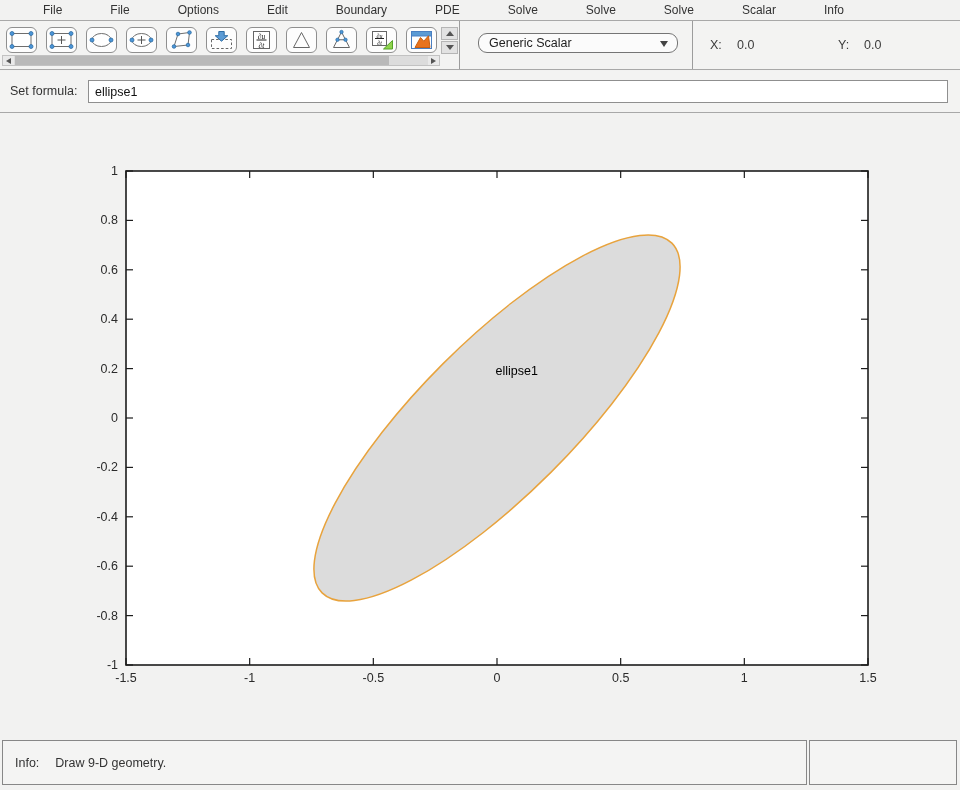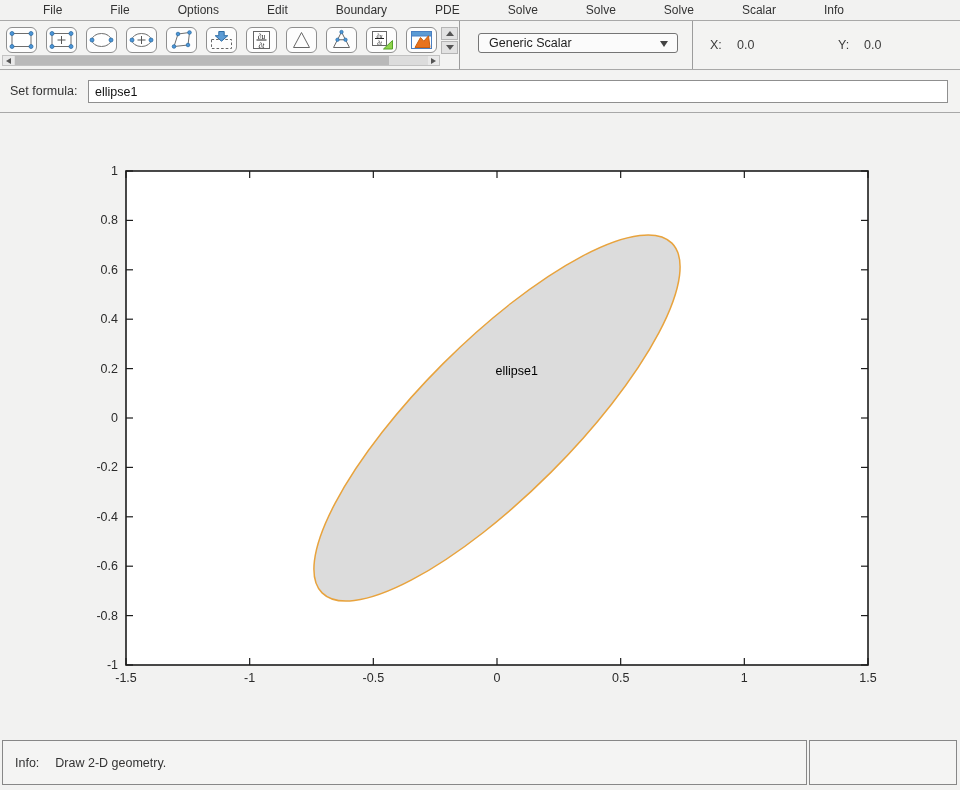--- a/index.html
+++ b/index.html
@@ -38,21 +38,21 @@
   .sb-thumb { position:absolute; left:12px; top:0; width:374px; height:9px; background:#b9b9b9; }
   .spinner { position:absolute; left:441px; top:6px; width:17px; }
   .spin-btn {
     display:flex; align-items:center; justify-content:center;
     width:17px; height:13px; box-sizing:border-box; margin-bottom:1px;
     background:#e2e2e2; border:1px solid #b5b5b5;
   }
   .vdiv { position:absolute; top:0; bottom:0; width:1px; background:#9c9c9c; }
   .combo {
     position:absolute; left:478px; top:12px; width:200px; height:20px; box-sizing:border-box;
-    border:1px solid #757575; border-radius:3px; background:#fbfbfb;
+    border:1px solid #757575; border-radius:9px; background:#fbfbfb;
     font-size:12.5px; color:#222; line-height:18px; padding-left:10px; cursor:default;
   }
   .combo .arrow { position:absolute; right:9px; top:7px; }
   .coord-label, .coord-value {
     position:absolute; top:14px; font-size:12.5px; color:#3c3c3c; line-height:20px;
   }
   
   .tri-up   { width:0;height:0;border-left:4px solid transparent;border-right:4px solid transparent;border-bottom:5px solid #555; }
   .tri-down { width:0;height:0;border-left:4px solid transparent;border-right:4px solid transparent;border-top:5px solid #555; }
   .tri-left { width:0;height:0;border-top:3.5px solid transparent;border-bottom:3.5px solid transparent;border-right:5px solid #555; }
@@ -307,18 +307,18 @@
           <text x="118" y="62" text-anchor="end" font-size="12.5" fill="#2b2b2b" font-family="Liberation Sans, sans-serif">1</text>
         </g>
         <ellipse cx="497" cy="305" rx="247.33333333333334" ry="76.57" transform="rotate(-45 497 305)" fill="#dcdcdc" stroke="#e8a33d" stroke-width="1.5"></ellipse>
         <text x="516.7866666666666" y="262.07000000000005" text-anchor="middle" font-size="12.5" fill="#000" font-family="Liberation Sans, sans-serif">ellipse1</text>
       </svg>
   </div>
 
   <div class="status-bar">
     <div class="status-box left-box">
       <span class="lbl">Info:</span>
-      <span class="txt">Draw 2-D geometry.</span>
+      <span class="txt">Draw 9-D geometry.</span>
     </div>
     <div class="status-box right-box"></div>
   </div>
 
 </div>
 
 </body></html>

